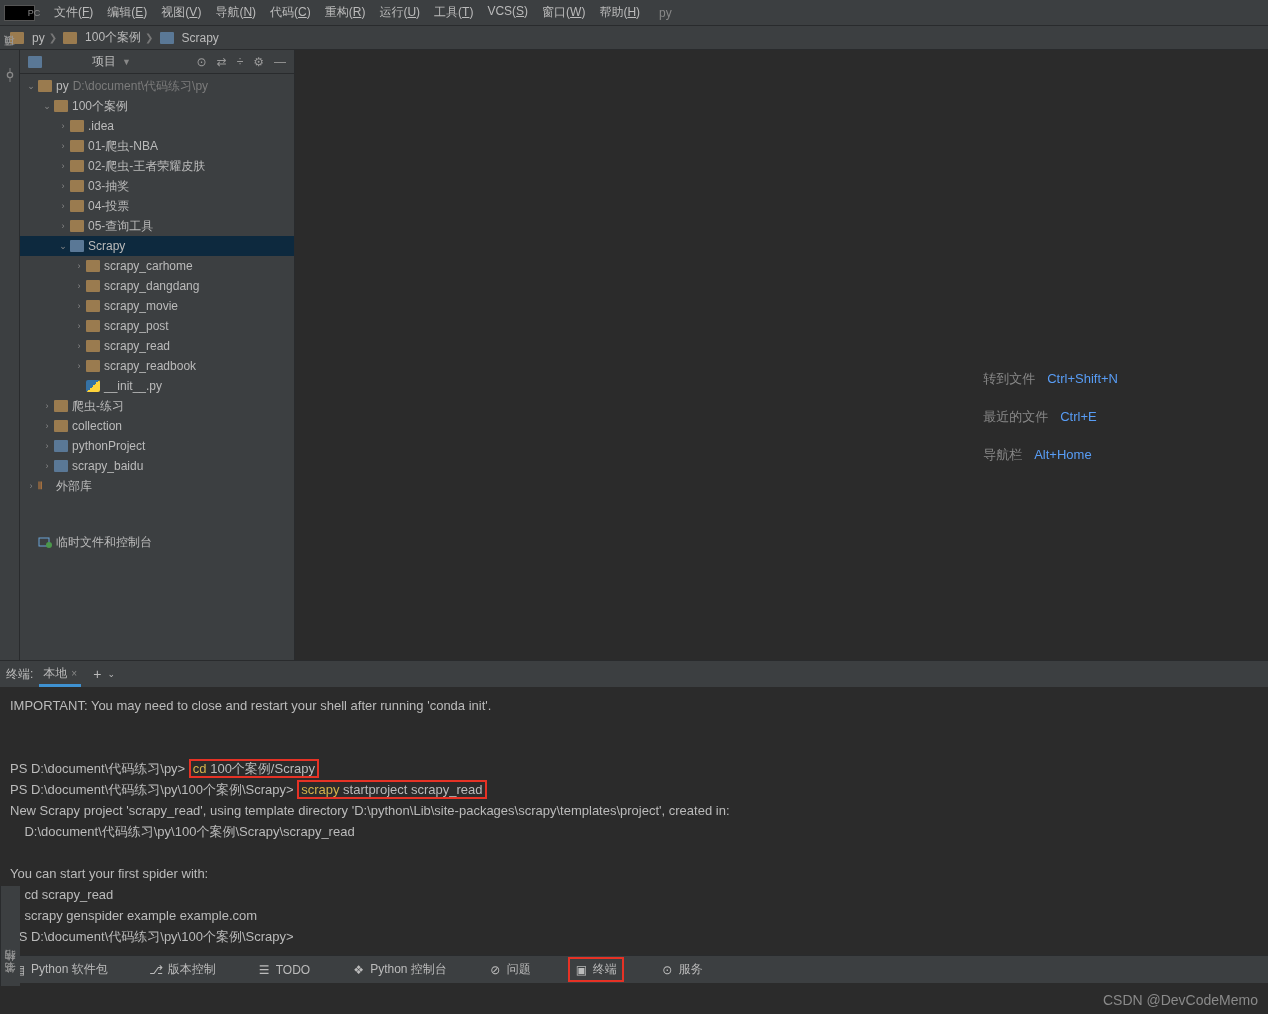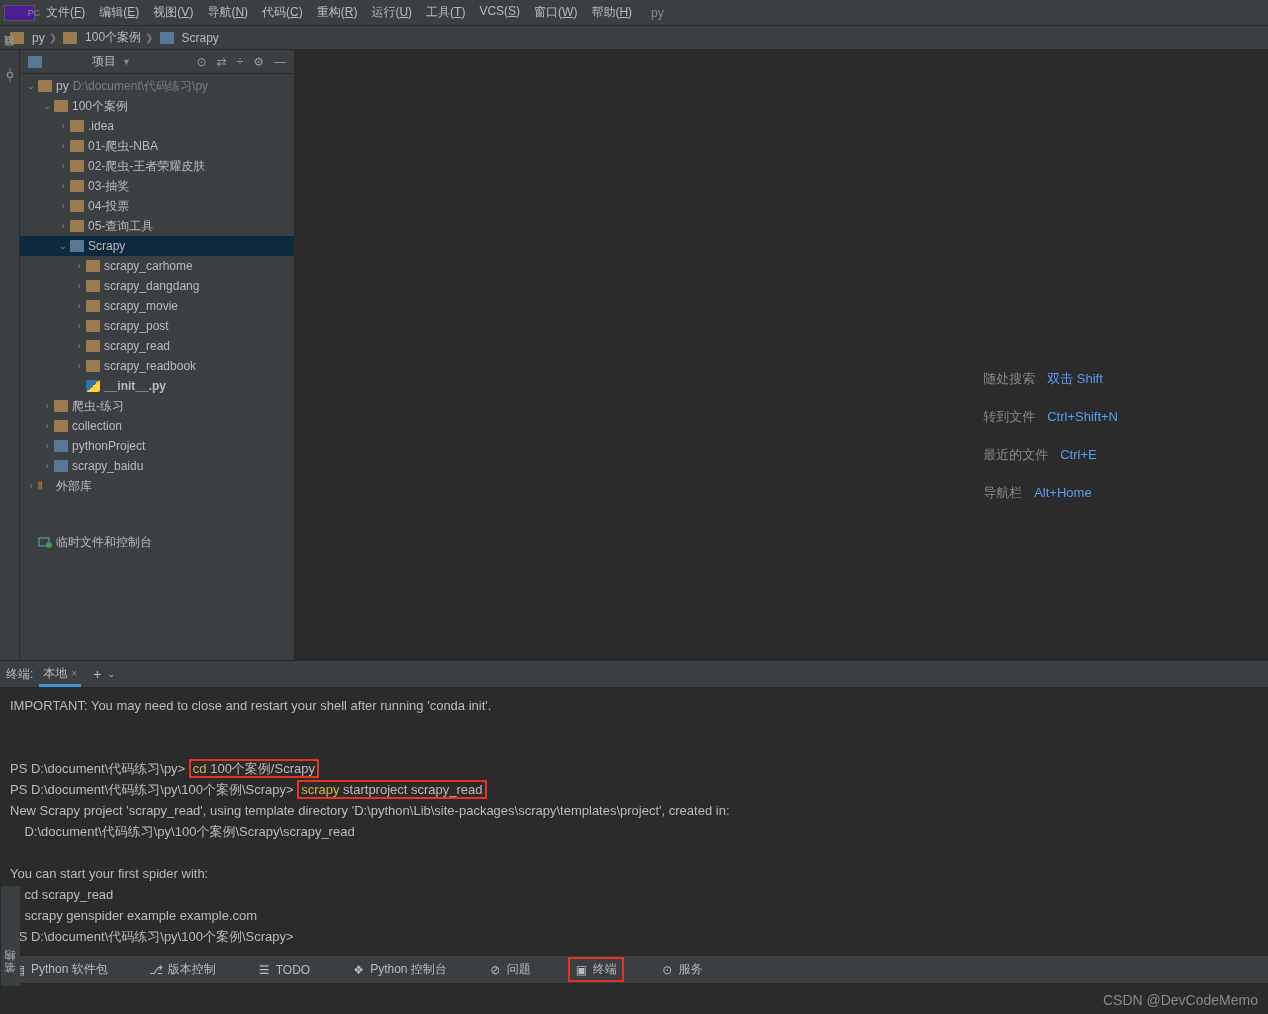--- a/index.html
+++ b/index.html
@@ -1,18 +1,18 @@
 <!DOCTYPE html>
 <html><head>
 <meta charset="utf-8">
 <style>
 * { margin:0; padding:0; box-sizing:border-box; font-family:"Microsoft YaHei",sans-serif; }
 body { background:#2b2b2b; color:#bbb; font-size:12px; overflow:hidden; width:1268px; height:1014px; position:relative; }
 .menubar { height:26px; background:#3c3f41; display:flex; align-items:center; padding:0 4px; border-bottom:1px solid #292b2d; }
-.app-icon { width:16px; height:16px; background:#4c1d95; margin-right:4px; border:1px solid #555; display:flex; align-items:center; justify-content:center; font-size:9px; color:#888;padding-left:29px; }
+.app-icon { width:16px; height:16px; background:#000000; margin-right:12px; border:1px solid #555; display:flex; align-items:center; justify-content:center; font-size:9px; color:#888;padding-left:29px; }
 .menu-item { padding:0 7px; color:#bbb; cursor:default;text-align:center; }
 .mn-u { text-decoration:underline; }
 .run-label { margin-left:12px; color:#888; }
 .breadcrumbs { height:24px; background:#3c3f41; display:flex; align-items:center; padding:0 8px; border-bottom:1px solid #292b2d; gap:4px; }
 .crumb { color:#bbb; display:flex; align-items:center; gap:4px; }
 .chevron { color:#777; font-size:10px; }
 .main-area { display:flex; height:610px; }
 .left-stripe { width:20px; background:#3c3f41; border-right:1px solid #292b2d; display:flex; flex-direction:column; align-items:center; padding-top:4px; gap:14px; }
 .stripe-lbl { writing-mode:vertical-rl; transform:rotate(180deg); font-size:11px; color:#999; }
 .stripe-ico { width:14px; height:14px; }
@@ -187,21 +187,21 @@
         <div class="tree-row" style="padding-left: 54px;">
           <span class="chev ">›</span>
           <span class="t-ico ico-folder"></span>
           <span>scrapy_read</span>
         </div>
         <div class="tree-row" style="padding-left: 54px;">
           <span class="chev ">›</span>
           <span class="t-ico ico-folder"></span>
           <span>scrapy_readbook</span>
         </div>
-        <div class="tree-row" style="padding-left: 54px; font-weight: bold;">
+        <div class="tree-row" style="padding-left: 54px;">
           <span class="chev none"></span>
           <span class="t-ico ico-py"></span>
           <span>__init__.py</span>
         </div>
         <div class="tree-row" style="padding-left: 22px;">
           <span class="chev ">›</span>
           <span class="t-ico ico-folder"></span>
           <span>爬虫-练习</span>
         </div>
         <div class="tree-row" style="padding-left: 22px;">
@@ -233,24 +233,20 @@
             </svg>
           </span>
           <span>临时文件和控制台</span>
         </div>
       </div>
   </div>
 
   <div class="editor">
     <div class="hints" id="hints">
         <div class="row">
-          <span>随处搜索</span>
-          <span class="key">双击 Shift</span>
-        </div>
-        <div class="row">
           <span>转到文件</span>
           <span class="key">Ctrl+Shift+N</span>
         </div>
         <div class="row">
           <span>最近的文件</span>
           <span class="key">Ctrl+E</span>
         </div>
         <div class="row">
           <span>导航栏</span>
           <span class="key">Alt+Home</span>

